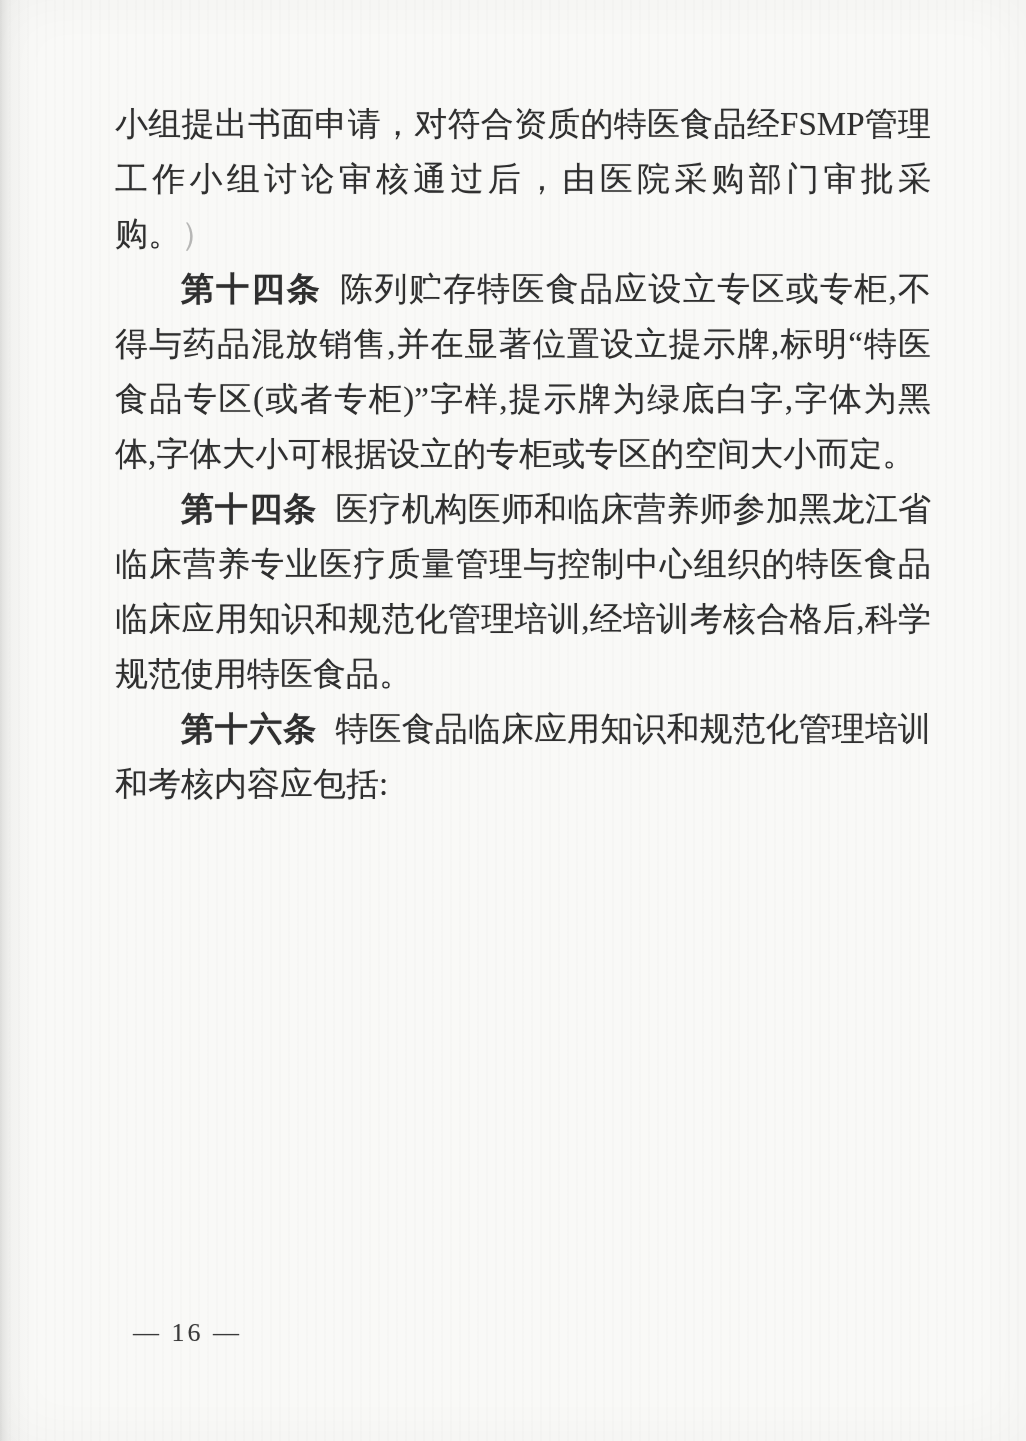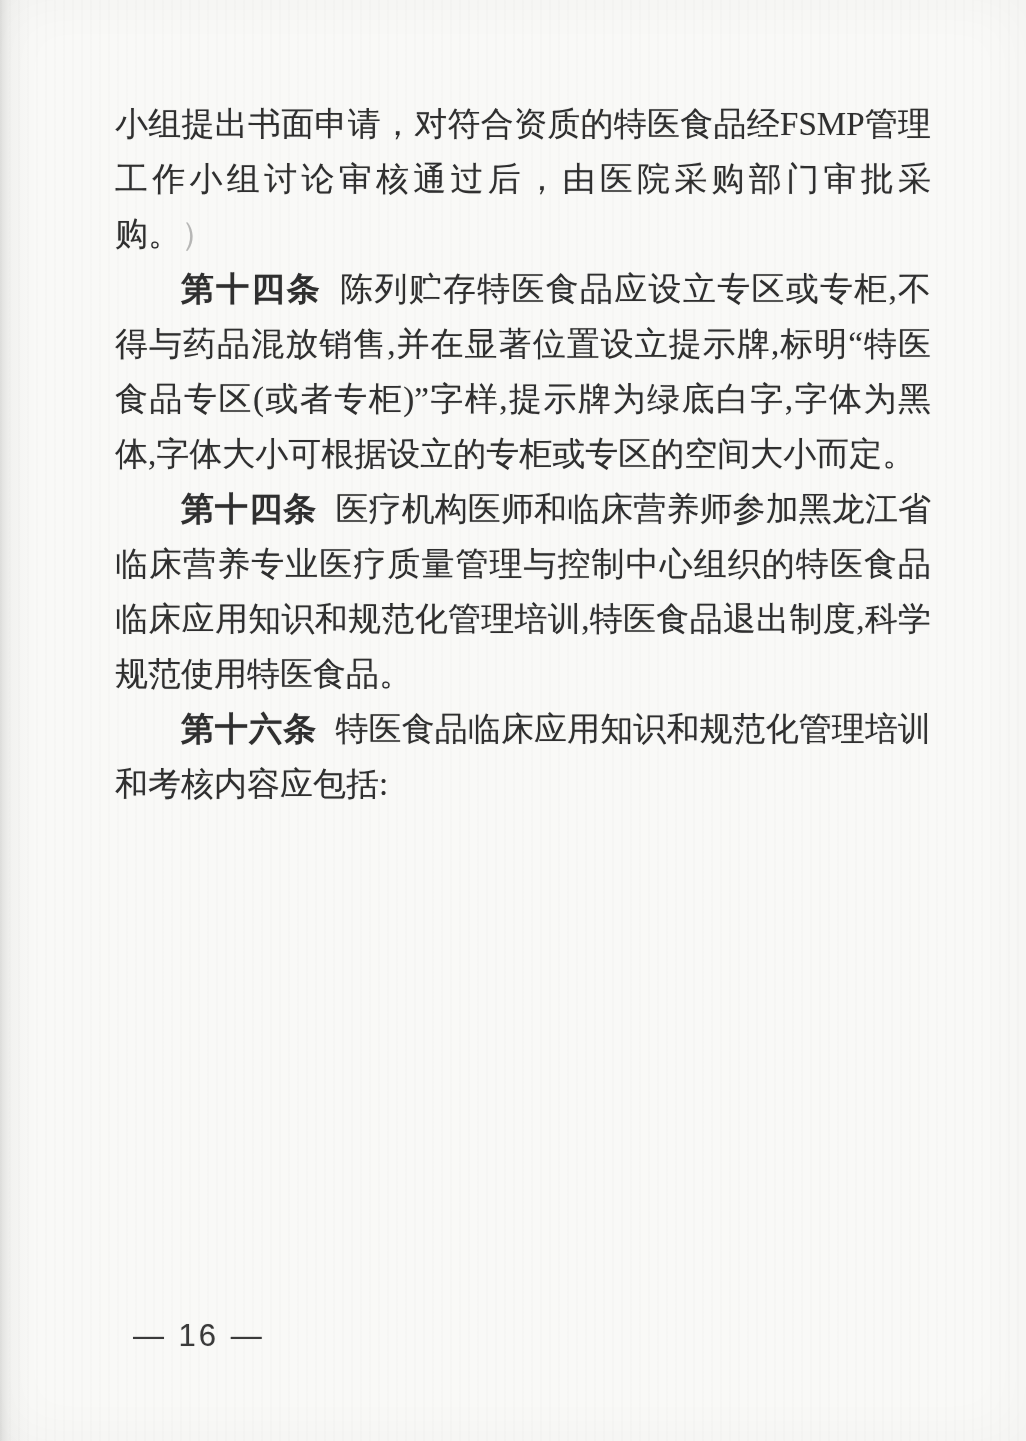--- a/index.html
+++ b/index.html
@@ -42,40 +42,40 @@
     margin-right: 0.55em;
     letter-spacing: 1px;
   }
   .faint {
     opacity: 0.32;
   }
   .page-number {
     position: absolute;
     left: 133px;
     top: 1318px;
-    font-family: Liberation Sans, sans-serif;
-    font-size: 31px;
+    font-family: Liberation Serif, serif;
+    font-size: 26px;
     color: #3a3a3a;
     letter-spacing: 3px;
     text-shadow: 0 0 1px rgba(60,60,60,0.3);
   }
 </style>
 </head>
 <body>
 
 <div class="page">
   <div class="text-column">
 
     <p class="para continuation"><span>小组提出书面申请，对符合资质的特医食品经FSMP管理工作小组讨论审核通过后，由医院采购部门审批采购。</span><span class="faint">）</span></p>
 
 
 
 
     <p class="para"><span class="article-label">第十四条</span><span>陈列贮存特医食品应设立专区或专柜,不得与药品混放销售,并在显著位置设立提示牌,标明“特医食品专区(或者专柜)”字样,提示牌为绿底白字,字体为黑体,字体大小可根据设立的专柜或专区的空间大小而定。</span></p>
 
-    <p class="para"><span class="article-label">第十四条</span><span>医疗机构医师和临床营养师参加黑龙江省临床营养专业医疗质量管理与控制中心组织的特医食品临床应用知识和规范化管理培训,特医食品退出制度,科学规范使用特医食品。</span></p>
+    <p class="para"><span class="article-label">第十四条</span><span>医疗机构医师和临床营养师参加黑龙江省临床营养专业医疗质量管理与控制中心组织的特医食品临床应用知识和规范化管理培训,经培训考核合格后,科学规范使用特医食品。</span></p>
 
     <p class="para"><span class="article-label">第十六条</span><span>特医食品临床应用知识和规范化管理培训和考核内容应包括:</span></p>
 
   </div>
 
   <div class="page-number">— 16 —</div>
 </div>
 
 </body></html>

